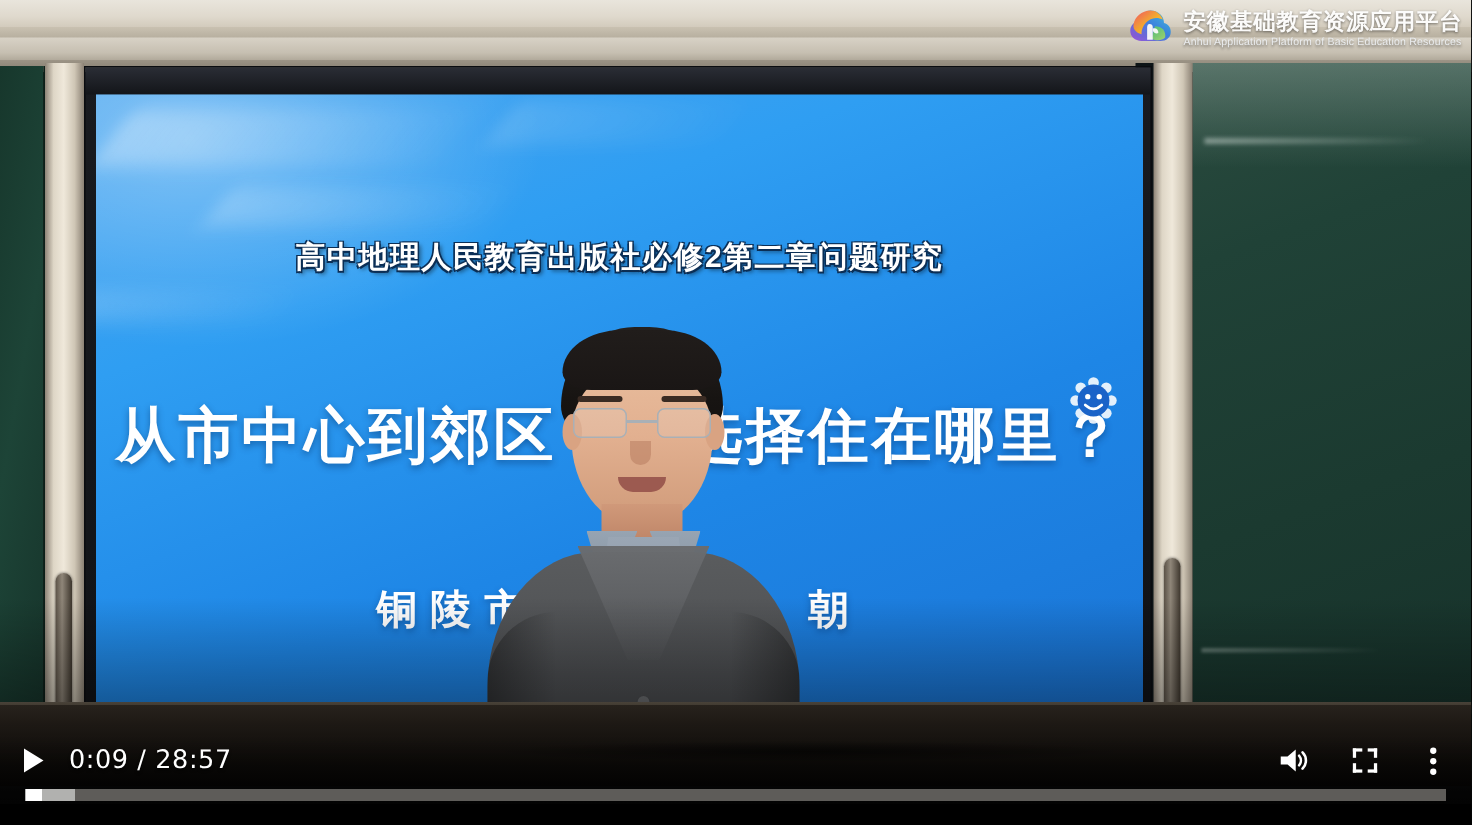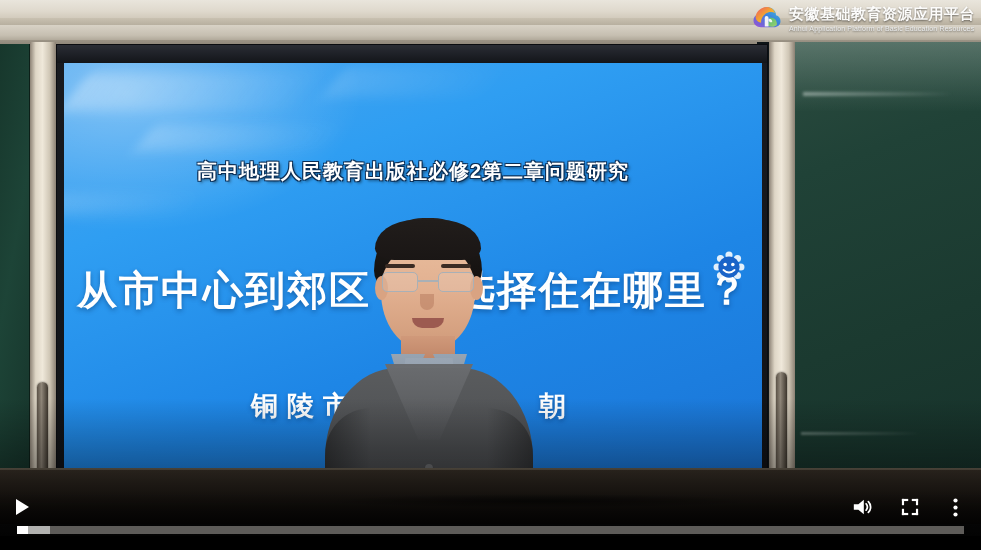--- a/index.html
+++ b/index.html
@@ -501,20 +501,21 @@
     <div class="ctrl-gradient"></div>
 
     <div class="ctrl-row">
 
       <div class="btn play-btn">
         <svg width="16" height="18" viewBox="0 0 16 18" aria-hidden="true">
           <polygon points="2,1 15,9 2,17" fill="#ffffff"></polygon>
         </svg>
       </div>
 
+      <div class="time-display">0:09 / 28:57</div>
 
       <div class="spacer"></div>
 
       <div class="btn vol-btn">
         <svg width="22" height="20" viewBox="0 0 24 22" aria-hidden="true">
           <polygon points="3,8 8,8 14,3 14,19 8,14 3,14" fill="#ffffff"></polygon>
           <path d="M16.5 7.5 A5.5 5.5 0 0 1 16.5 14.5" stroke="#ffffff" stroke-width="1.9" fill="none" stroke-linecap="round"></path>
           <path d="M19 5 A8.5 8.5 0 0 1 19 17" stroke="#ffffff" stroke-width="1.9" fill="none" stroke-linecap="round"></path>
         </svg>
       </div>

